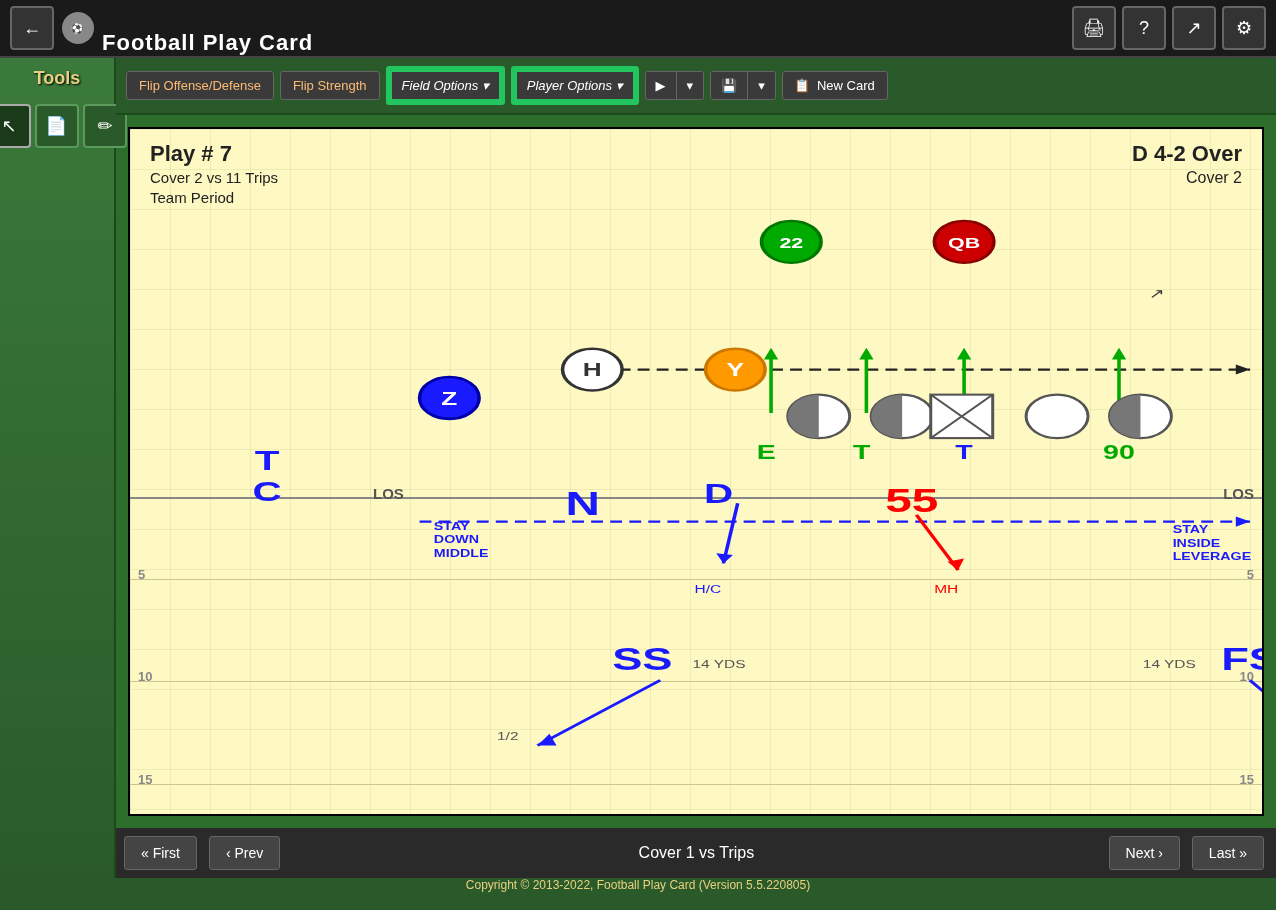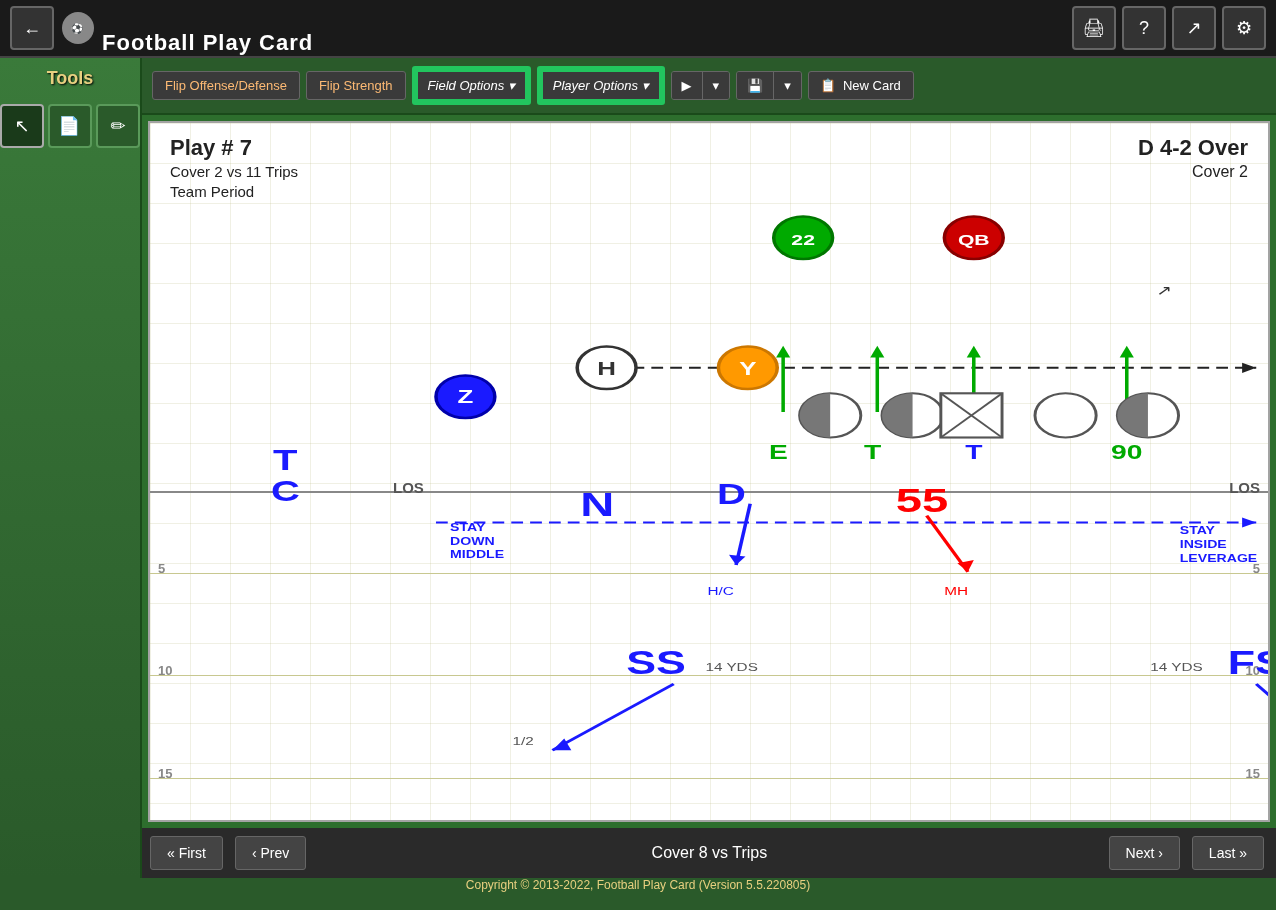--- a/index.html
+++ b/index.html
@@ -54,21 +54,21 @@
     }
 
     
     #main {
       display: flex;
       height: calc(910px - 58px - 32px);
     }
 
     
     #sidebar {
-      width: 142px;
+      width: 116px;
       background: linear-gradient(180deg, #3a7a3a 0%, #2a5a2a 100%);
       border-right: 2px solid #1a4a1a;
       display: flex;
       flex-direction: column;
       align-items: center;
       padding: 10px 0;
     }
     #sidebar-title {
       color: #e8d080;
       font-size: 18px;
@@ -154,25 +154,25 @@
       padding: 6px 12px;
       border-radius: 3px;
       cursor: pointer;
       font-size: 13px;
       display: flex; align-items: center; gap: 6px;
     }
 
     
     #play-field {
       flex: 1;
-      background: #ffffff;
+      background: #fef9c3;
       position: relative;
       overflow: hidden;
-      margin: 6px;
-      border: 2px solid #a3a3a3;
+      margin: 12px;
+      border: 2px solid #000000;
     }
 
     
     .field-line {
       position: absolute;
       left: 0; right: 0;
       height: 1px;
       background: #c8c890;
     }
     .field-line-label-left {
@@ -484,21 +484,21 @@
         <text x="308" y="732" text-anchor="start" fill="#555" font-size="13">1/2</text>
 
         <text x="855" y="202" fill="#333" font-size="16">↗</text>
       </svg>
 
     </div>
 
     <div id="nav-bar">
       <button class="nav-btn">« First</button>
       <button class="nav-btn">‹ Prev</button>
-      <div id="nav-center">Cover 8 vs Trips</div>
+      <div id="nav-center">Cover 1 vs Trips</div>
       <button class="nav-btn">Next ›</button>
       <button class="nav-btn">Last »</button>
     </div>
 
   </div>
 </div>
 
 <div id="footer">
   <span>Copyright © 2013-2022, Football Play Card (Version 5.5.220805)</span>
 </div>

